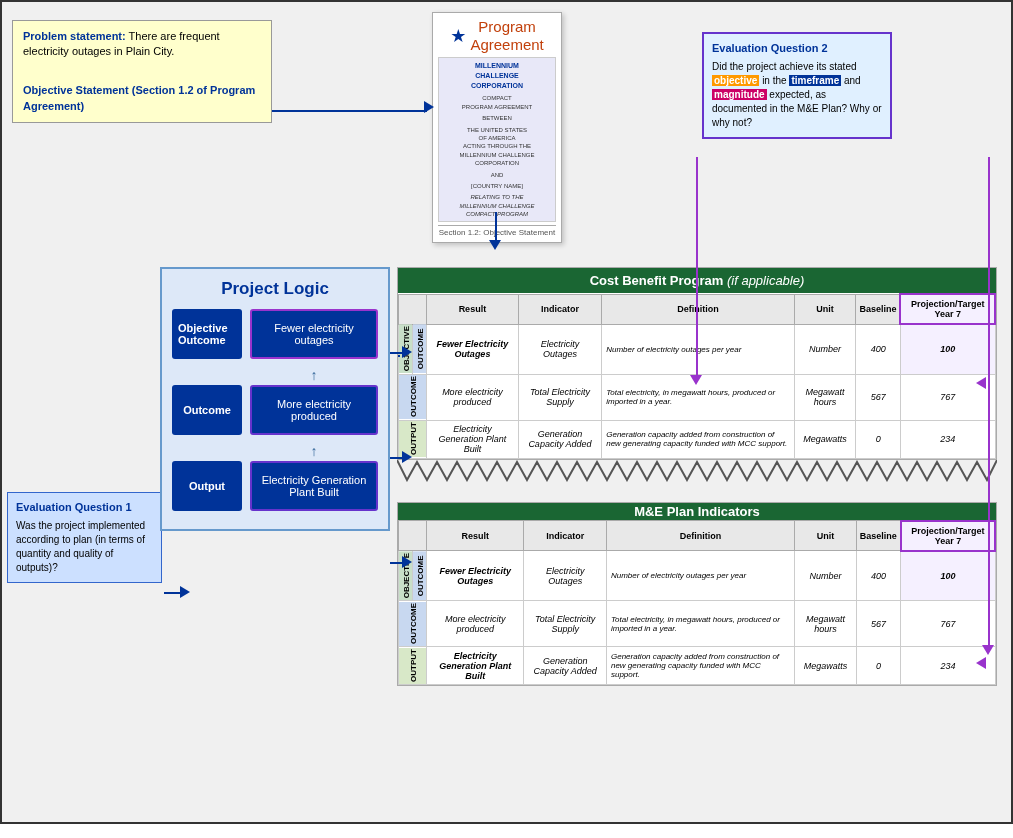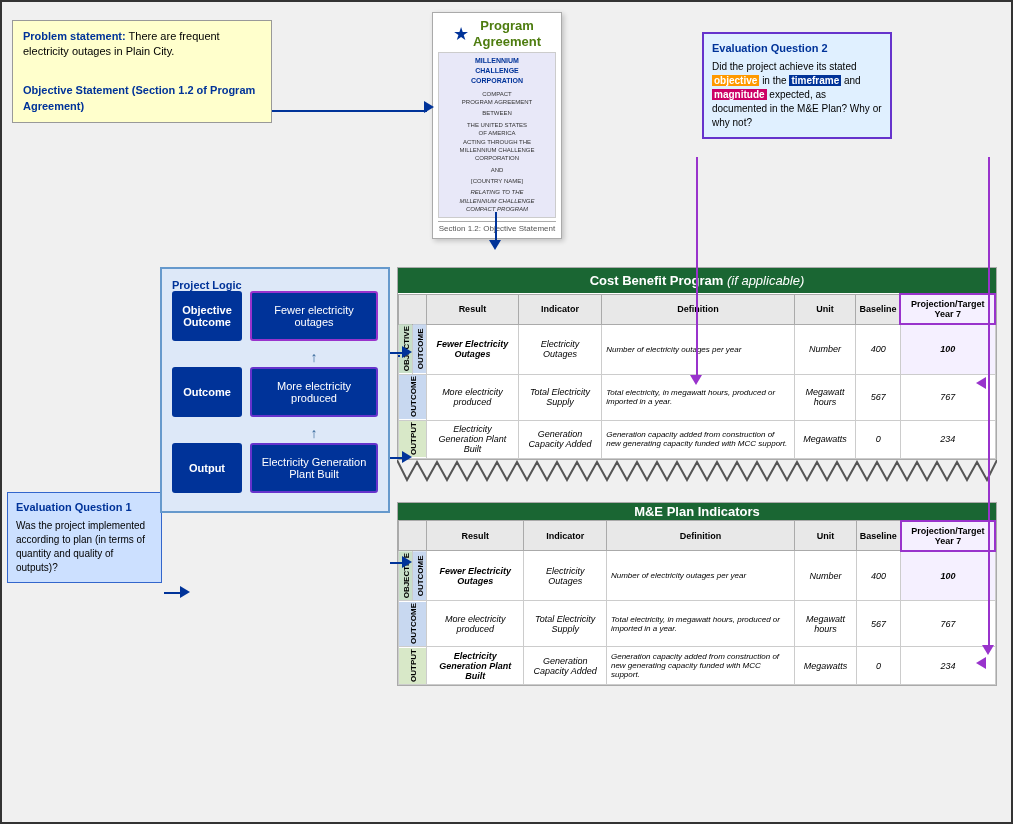--- a/index.html
+++ b/index.html
@@ -60,23 +60,23 @@
       align-items: center;
       justify-content: center;
       gap: 4px;
       margin-bottom: 3px;
     }
     .program-agreement .pa-star {
       color: #003399;
       font-size: 18px;
     }
     .program-agreement .pa-title {
-      font-size: 13px;
-      font-weight: bold;
-      color: #4d7c0f;
+      font-size: 15px;
+      font-weight: normal;
+      color: #c2410c;
       line-height: 1.2;
     }
     .program-agreement .pa-body {
       background: #e8e8f8;
       border: 1px solid #ccc;
       padding: 3px;
       font-size: 7px;
       color: #555;
       line-height: 1.3;
       min-height: 80px;
@@ -150,38 +150,39 @@
     .project-logic {
       position: absolute;
       top: 265px;
       left: 158px;
       width: 230px;
       background: #dde8f8;
       border: 2px solid #6699cc;
       padding: 10px;
     }
     .pl-title {
-      text-align: left;
+      text-align: center;
       font-weight: bold;
       color: #003399;
-      font-size: 11px;
+      font-size: 17px;
+      margin-bottom: 10px;
     }
     .pl-row {
       display: flex;
       align-items: center;
       gap: 8px;
       margin-bottom: 8px;
     }
     .pl-label-box {
       background: #003399;
       color: #fff;
       font-weight: bold;
       font-size: 11px;
       padding: 10px 6px;
-      text-align: center;
+      text-align: left;
       width: 70px;
       min-height: 50px;
       display: flex;
       align-items: center;
       justify-content: center;
       border-radius: 3px;
     }
     .pl-value-box {
       background: #003399;
       color: #fff;

